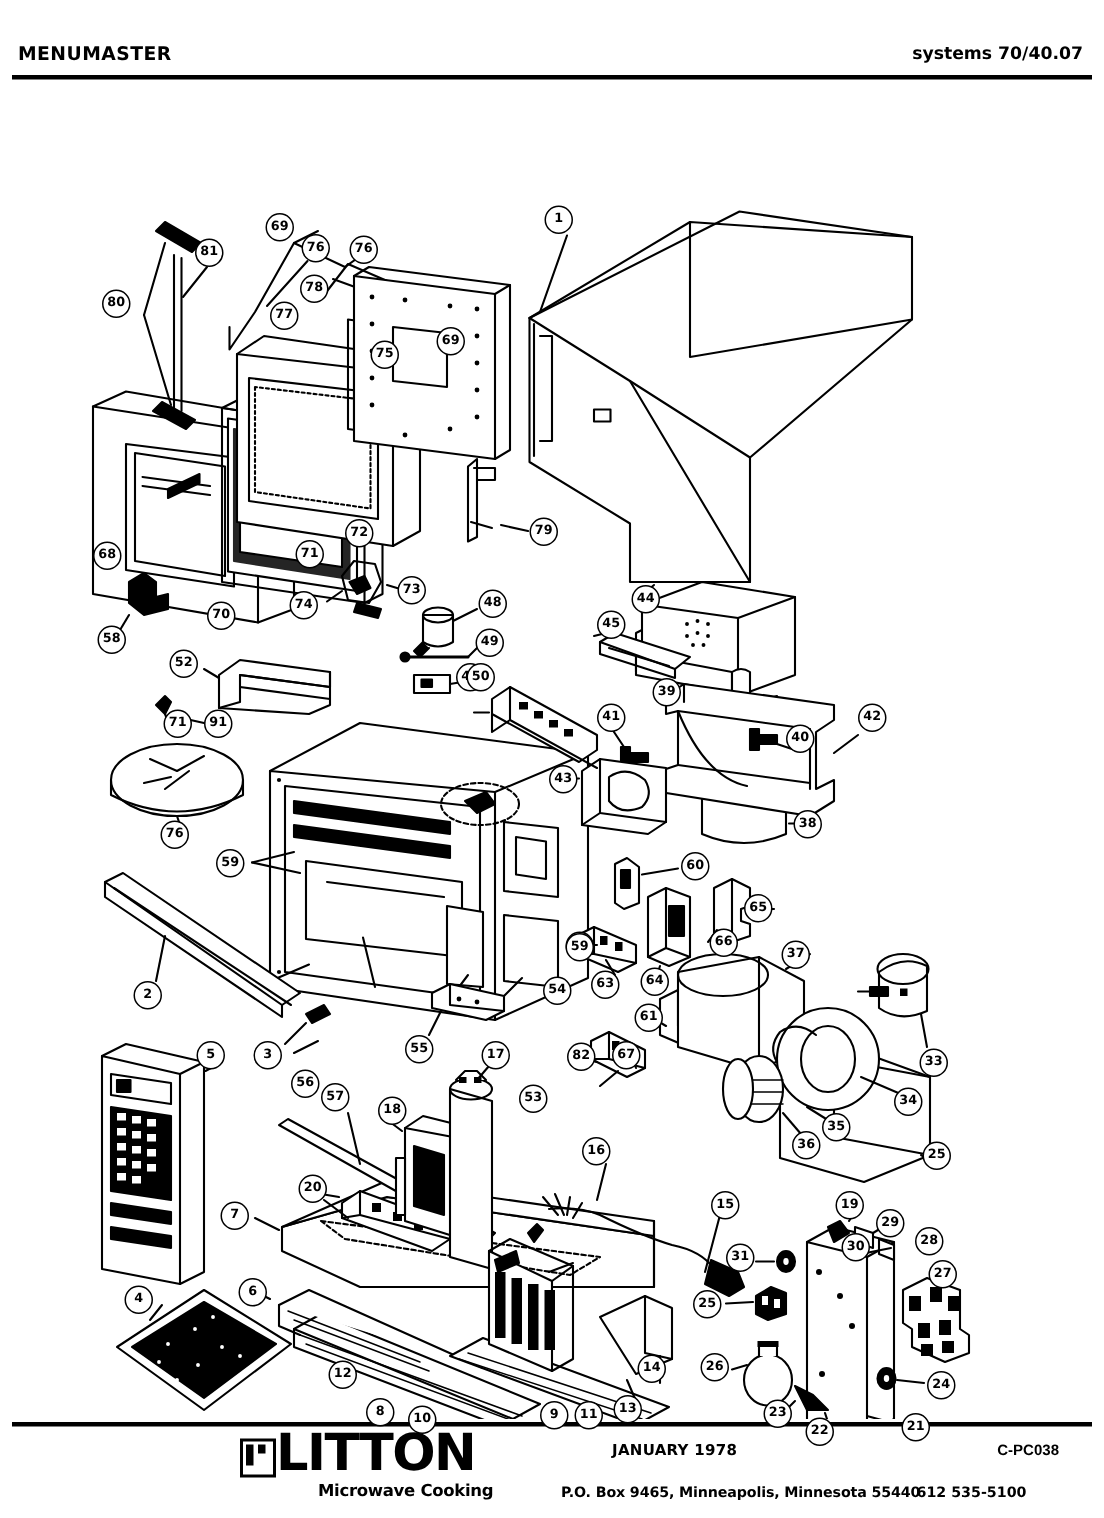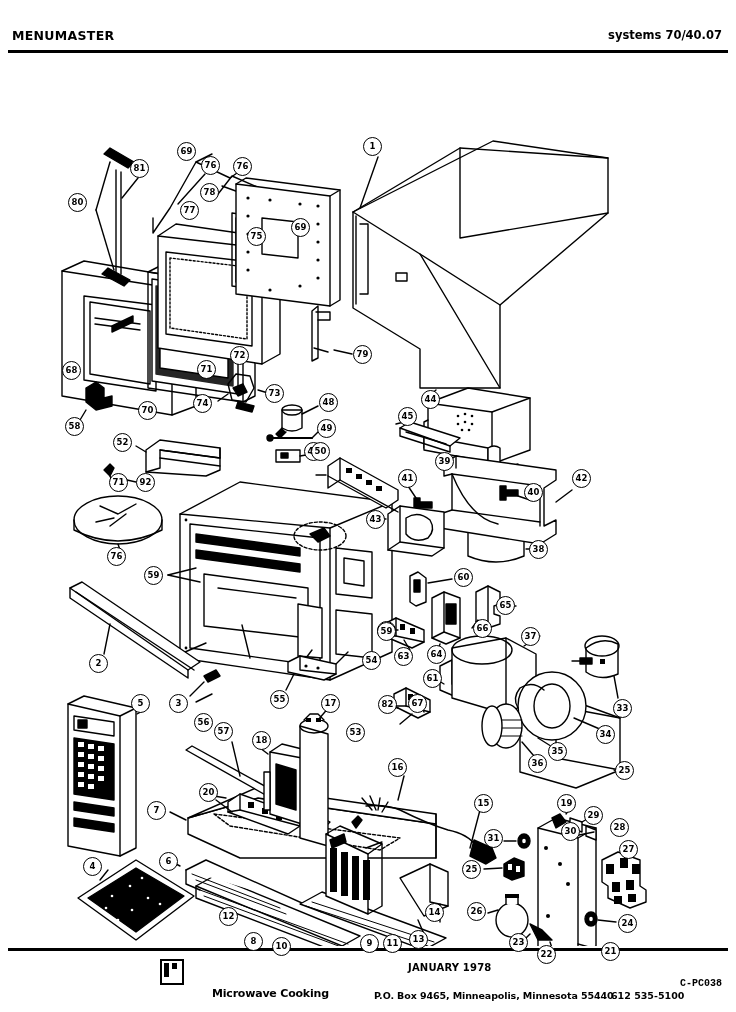--- a/index.html
+++ b/index.html
@@ -22,22 +22,22 @@
   #logo-wrap{position:absolute;left:160px;top:955px;width:200px;height:52px;}
   #logo-mark{position:absolute;left:0px;top:4px;width:20px;height:22px;border:2px solid #000;}
   #logo-mark:before{content:"";position:absolute;left:2px;top:2px;width:5px;height:14px;background:#000;}
   #logo-mark:after{content:"";position:absolute;left:10px;top:2px;width:5px;height:6px;background:#000;}
   #logo-text{position:absolute;left:24px;top:-4px;font-size:34px;font-weight:bold;
              font-family:"DejaVu Sans",sans-serif;letter-spacing:-1px;line-height:36px;}
   #logo-sub{position:absolute;left:52px;top:32px;font-size:11px;font-weight:bold;
             font-family:"DejaVu Sans",sans-serif;letter-spacing:-0.2px;}
   #date{position:absolute;left:408px;top:962px;font-size:10px;font-weight:bold;
         font-family:"DejaVu Sans",sans-serif;letter-spacing:0.2px;}
-  #docnum{position:absolute;right:14px;top:962px;font-size:10px;font-weight:bold;
-        font-family:Liberation Mono, monospace;margin-top:16px;}
+  #docnum{position:absolute;right:30px;top:962px;font-size:10px;font-weight:bold;
+        font-family:Liberation Sans, sans-serif;}
   #addr{position:absolute;left:374px;top:990px;font-size:9.5px;font-weight:bold;
         font-family:"DejaVu Sans",sans-serif;letter-spacing:-0.1px;}
   #phone{position:absolute;left:611px;top:990px;font-size:9.5px;font-weight:bold;
         font-family:"DejaVu Sans",sans-serif;}
 
   
   #diagram{position:absolute;left:0;top:58px;width:736px;height:888px;}
   #art{position:absolute;left:0;top:0;width:736px;height:888px;}
 
   
@@ -587,21 +587,21 @@
         <div class="callout" style="left: 398px; top: 411px;">41</div>
         <div class="callout" style="left: 572px; top: 411px;">42</div>
         <div class="callout" style="left: 366px; top: 452px;">43</div>
         <div class="callout" style="left: 421px; top: 308px; margin-top: 24px;">44</div>
         <div class="callout" style="left: 398px; top: 349px;">45</div>
         <div class="callout" style="left: 304px; top: 384px;">46</div>
         <div class="callout" style="left: 107px; top: 489px;">76</div>
         <div class="callout" style="left: 319px; top: 335px;">48</div>
         <div class="callout" style="left: 317px; top: 361px;">49</div>
         <div class="callout" style="left: 311px; top: 384px;">50</div>
-        <div class="callout" style="left: 136px; top: 415px;">92</div>
+        <div class="callout" style="left: 136px; top: 415px;">91</div>
         <div class="callout" style="left: 113px; top: 375px;">52</div>
         <div class="callout" style="left: 346px; top: 665px;">53</div>
         <div class="callout" style="left: 362px; top: 593px;">54</div>
         <div class="callout" style="left: 270px; top: 632px;">55</div>
         <div class="callout" style="left: 168px; top: 655px; margin-left: 26px;">56</div>
         <div class="callout" style="left: 214px; top: 664px;">57</div>
         <div class="callout" style="left: 65px; top: 359px;">58</div>
         <div class="callout" style="left: 144px; top: 508px;">59</div>
         <div class="callout" style="left: 454px; top: 510px;">60</div>
         <div class="callout" style="left: 423px; top: 611px;">61</div>
@@ -630,20 +630,21 @@
         <div class="callout" style="left: 177px; top: 84px;">69</div>
         <div class="callout" style="left: 233px; top: 99px;">76</div>
         <div class="callout" style="left: 377px; top: 564px;">59</div>
       </div>
   </div>
 
   <div id="footer">
     <div id="rule-bot"></div>
     <div id="logo-wrap">
       <div id="logo-mark"></div>
+      <div id="logo-text">LITTON</div>
       <div id="logo-sub">Microwave Cooking</div>
     </div>
     <div id="date">JANUARY 1978</div>
     <div id="docnum">C-PC038</div>
     <div id="addr">P.O. Box 9465, Minneapolis, Minnesota 55440</div>
     <div id="phone">612  535-5100</div>
   </div>
 
 </div>
 

